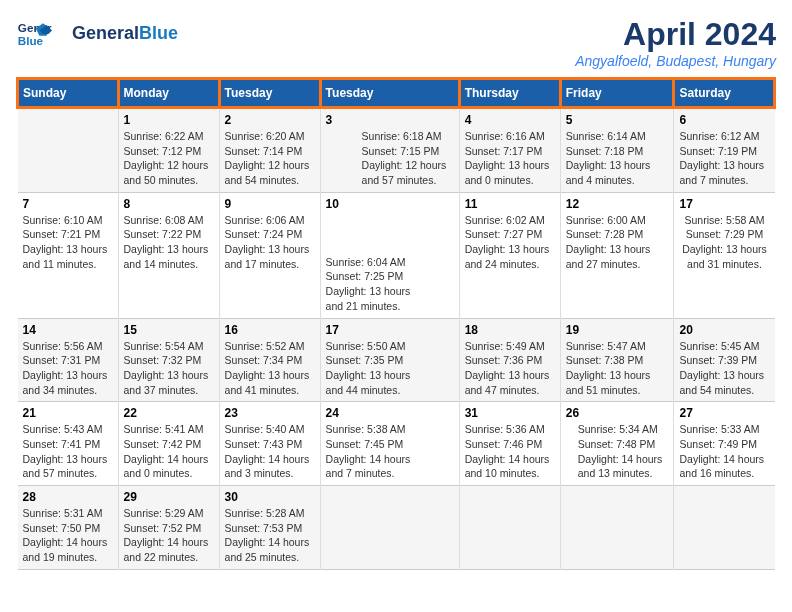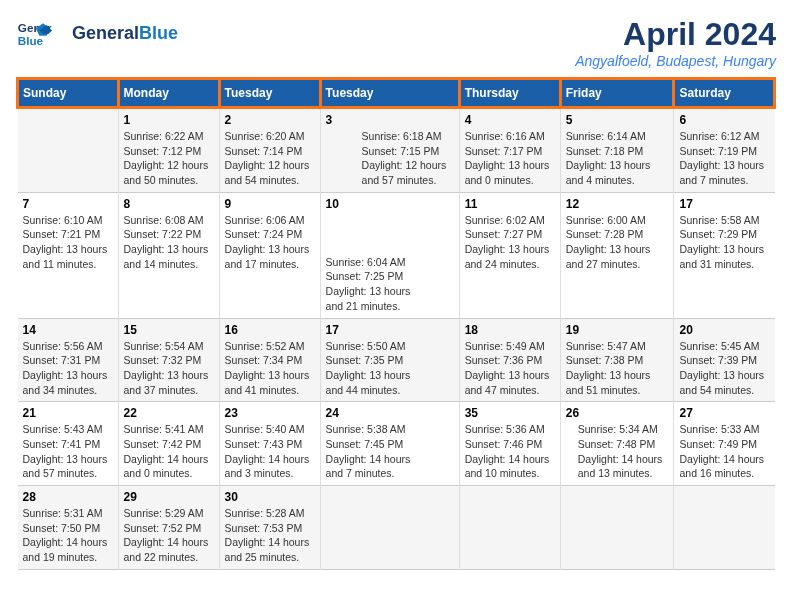--- a/index.html
+++ b/index.html
@@ -209,21 +209,21 @@
         </td>
         <td>
           <span class="day-num">12</span>
           <div class="day-info" style="white-space: pre-line;">Sunrise: 6:00 AM
 Sunset: 7:28 PM
 Daylight: 13 hours
 and 27 minutes.</div>
         </td>
         <td>
           <span class="day-num">17</span>
-          <div class="day-info" style="white-space: pre-line;">Sunrise: 5:58 AM
+          <div class="day-info" style="white-space: pre-line; text-align: center;">Sunrise: 5:58 AM
 Sunset: 7:29 PM
 Daylight: 13 hours
 and 31 minutes.</div>
         </td>
       </tr>
       <tr>
         <td>
           <span class="day-num">14</span>
           <div class="day-info" style="white-space: pre-line;">Sunrise: 5:56 AM
 Sunset: 7:31 PM
@@ -296,21 +296,21 @@
 and 3 minutes.</div>
         </td>
         <td>
           <span class="day-num">24</span>
           <div class="day-info" style="white-space: pre-line;">Sunrise: 5:38 AM
 Sunset: 7:45 PM
 Daylight: 14 hours
 and 7 minutes.</div>
         </td>
         <td>
-          <span class="day-num">35</span>
+          <span class="day-num">31</span>
           <div class="day-info" style="white-space: pre-line;">Sunrise: 5:36 AM
 Sunset: 7:46 PM
 Daylight: 14 hours
 and 10 minutes.</div>
         </td>
         <td>
           <span class="day-num">26</span>
           <div class="day-info" style="white-space: pre-line; margin-left: 12px;">Sunrise: 5:34 AM
 Sunset: 7:48 PM
 Daylight: 14 hours

